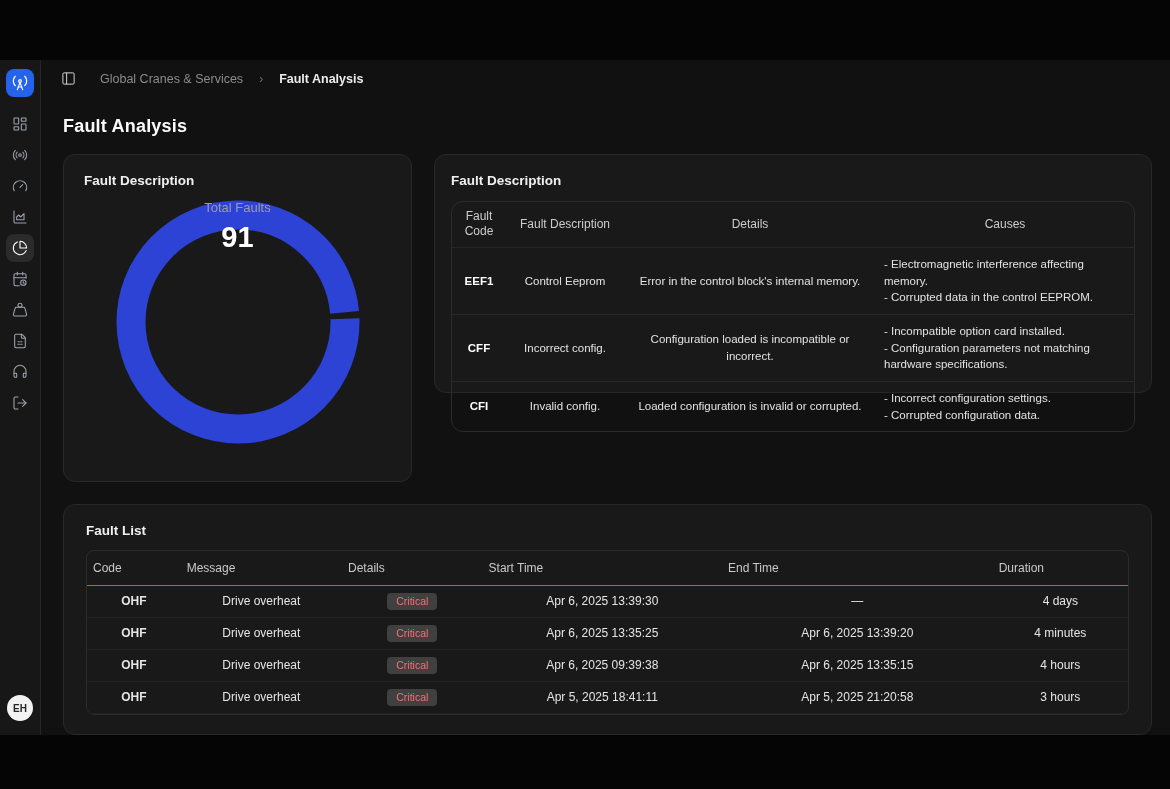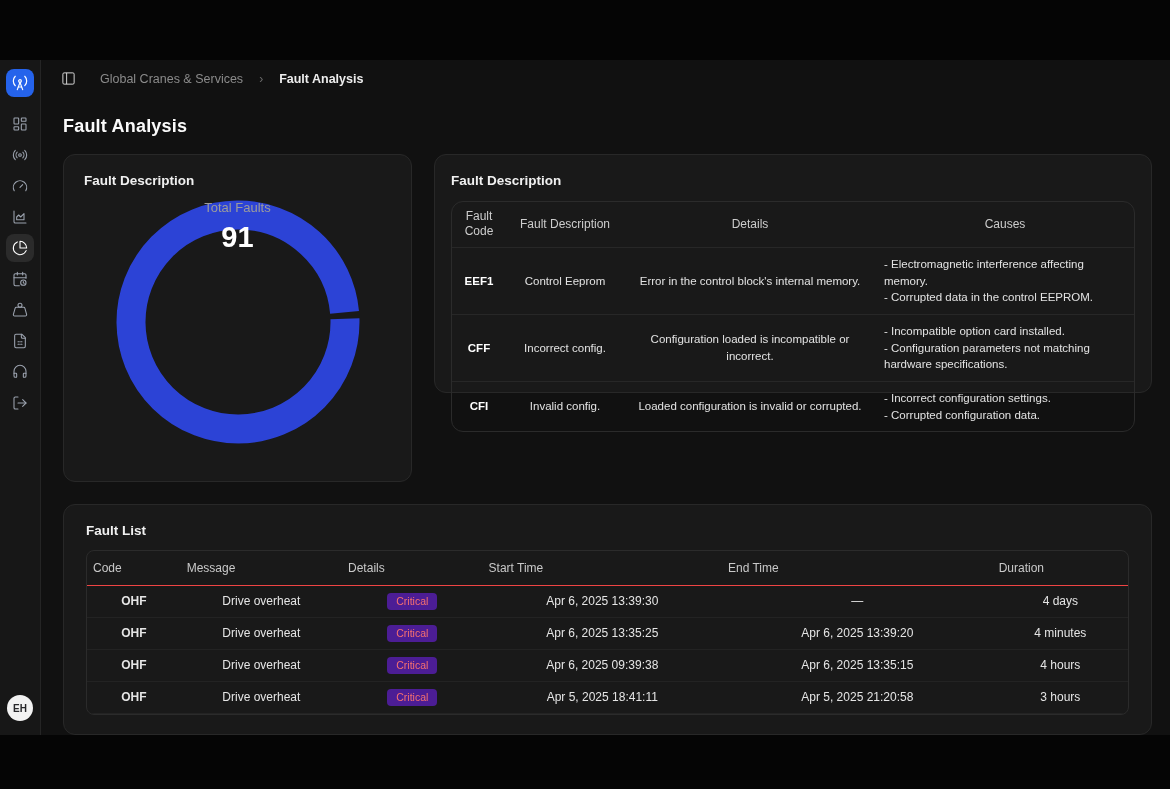--- a/index.html
+++ b/index.html
@@ -54,21 +54,21 @@
   .tbl td { font-size:11.5px; color:#e2e2e2; padding:8px 8px; border-bottom:1px solid #272727; text-align:center; vertical-align:middle; line-height:1.45; }
   .tbl tr:last-child td { border-bottom:none; }
   td.cell-code { font-weight:700; color:#ffffff; }
   td.cell-causes { text-align:left; }
 
   
   .panel-list { margin-top:22px; padding:18px 22px; height:242px; }
   .list-tbl { margin-top:12px; border:1px solid #2b2b2b; border-radius:8px; overflow:hidden; }
   .list-tbl th { font-weight:400; font-size:12px; color:#c9c9c9; padding:10px 6px; border-bottom:1px solid #ef4444; text-align:left; }
   .list-tbl td { font-size:12px; color:#e5e5e5; padding:7px 6px; border-bottom:1px solid #232323; text-align:center; }
-  .severity-badge { display:inline-block; background:#4c1d95; color:#f57070; font-size:10.5px; padding:2.5px 9px; border-radius:4px; }
+  .severity-badge { display:inline-block; background:#404040; color:#f57070; font-size:10.5px; padding:2.5px 9px; border-radius:4px; }
 </style>
 </head>
 <body>
 
 <div class="app">
 
   <aside class="sidebar">
     <div class="logo-btn">
       <span style="display:flex">
         <svg viewBox="0 0 24 24">

